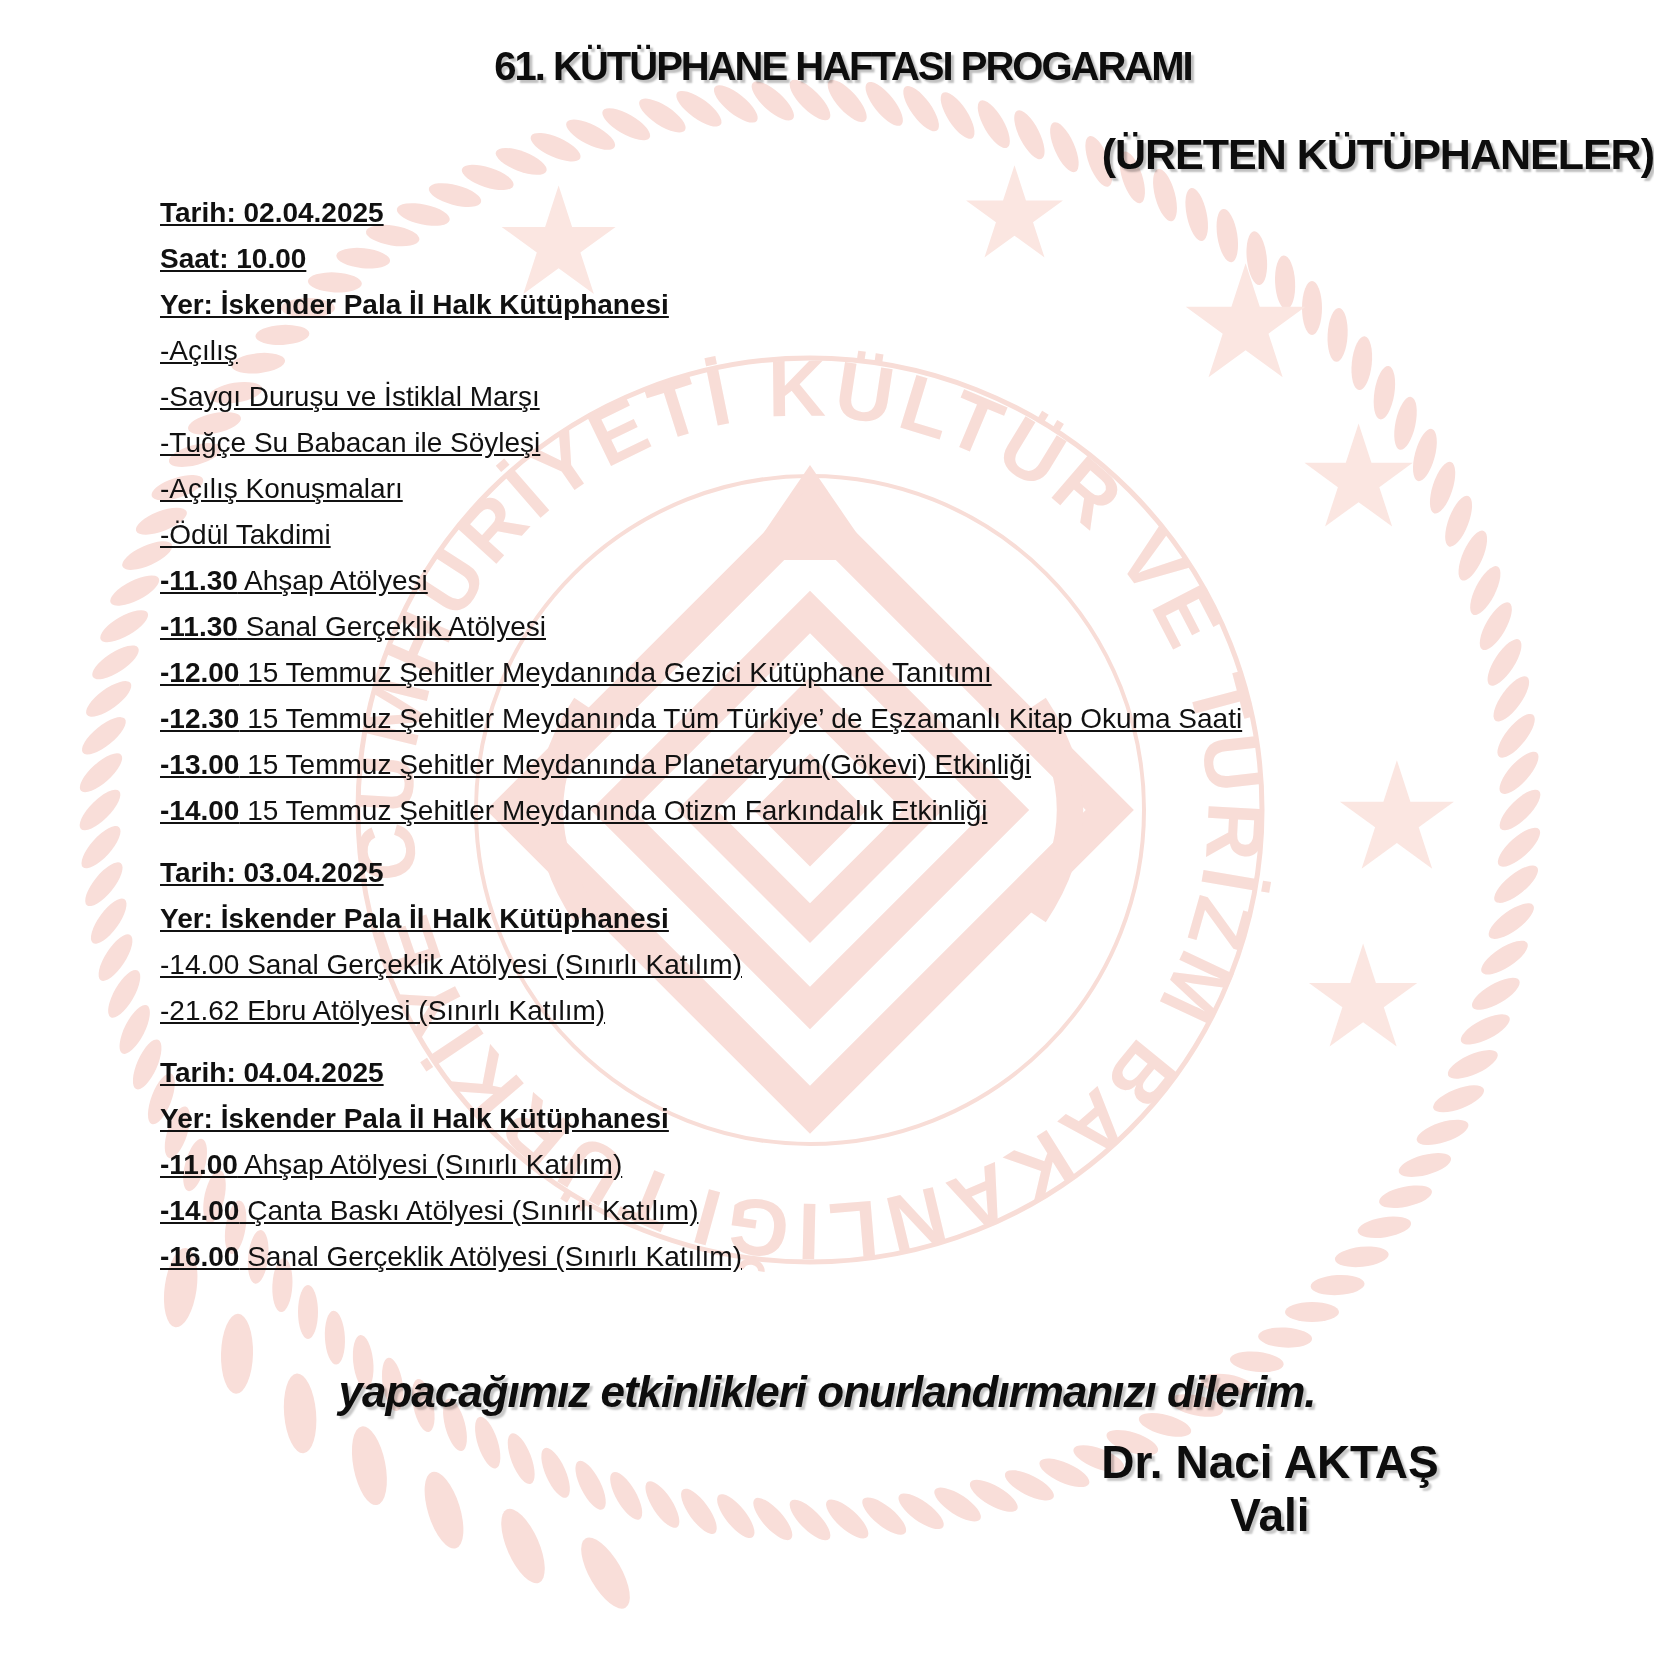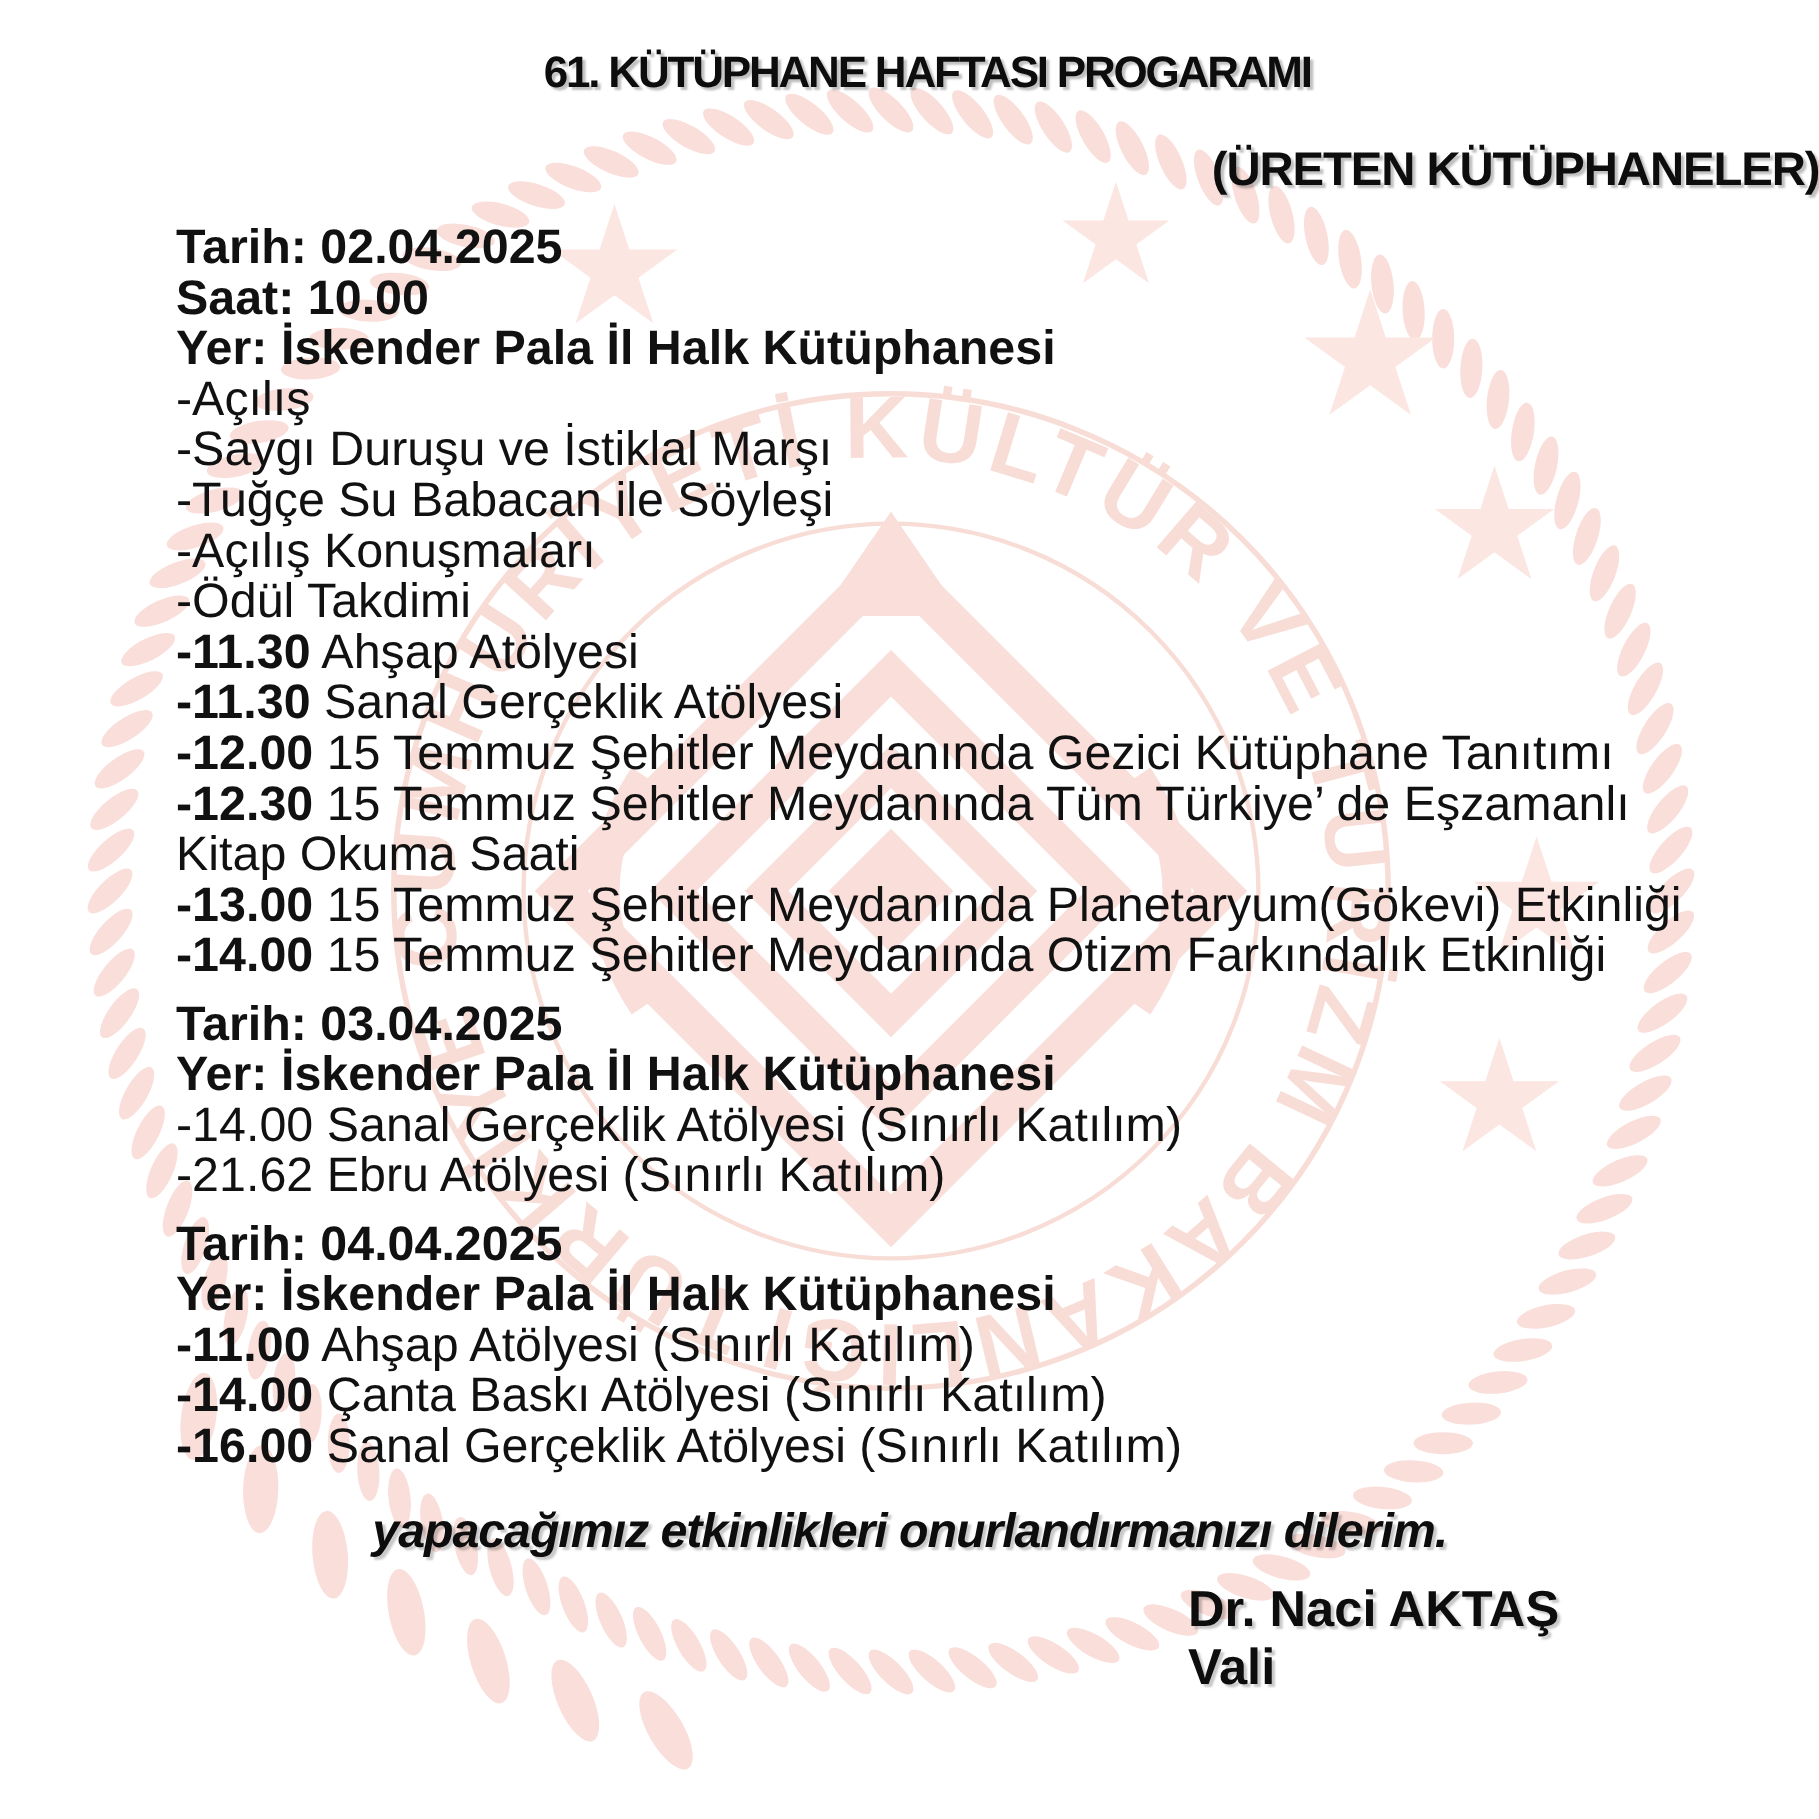--- a/index.html
+++ b/index.html
@@ -21,37 +21,37 @@
     margin:0;
     padding-left:16px;
   }
   .subtitle{
     position:absolute;top:130px;left:0;width:100%;
     text-align:right;font-size:43px;font-weight:bold;letter-spacing:-1px;
     color:#0d0d0d;text-shadow:3px 3px 2px rgba(0,0,0,0.25);
     margin:0;
   }
   .program{
-    position:absolute;left:160px;top:202px;width:1420px;
-    font-size:44px;line-height:46px;
+    position:absolute;left:160px;top:190px;width:1420px;
+    font-size:28px;line-height:46px;text-decoration:underline;
   }
   .program-section{margin:0 0 16px 0;}
   .hline{font-weight:bold;}
   .iline{font-weight:normal;}
   .iline b{font-weight:bold;}
   .closing{
     position:absolute;top:1305px;left:0;width:100%;
     text-align:center;font-size:44px;line-height:58px;
     font-weight:bold;font-style:italic;letter-spacing:-1px;
     color:#0d0d0d;text-shadow:3px 3px 2px rgba(0,0,0,0.22);
     margin:0;
   }
   .signature{
     position:absolute;top:1436px;left:1080px;width:380px;
-    text-align:left;font-size:46px;line-height:53px;font-weight:bold;
+    text-align:center;font-size:46px;line-height:53px;font-weight:bold;
     color:#0d0d0d;text-shadow:3px 3px 2px rgba(0,0,0,0.22);
   }
 </style>
 </head>
 <body>
 
 <div class="page">
 
   <svg class="watermark" viewBox="0 0 1654 1654" aria-hidden="true">
     <defs>

